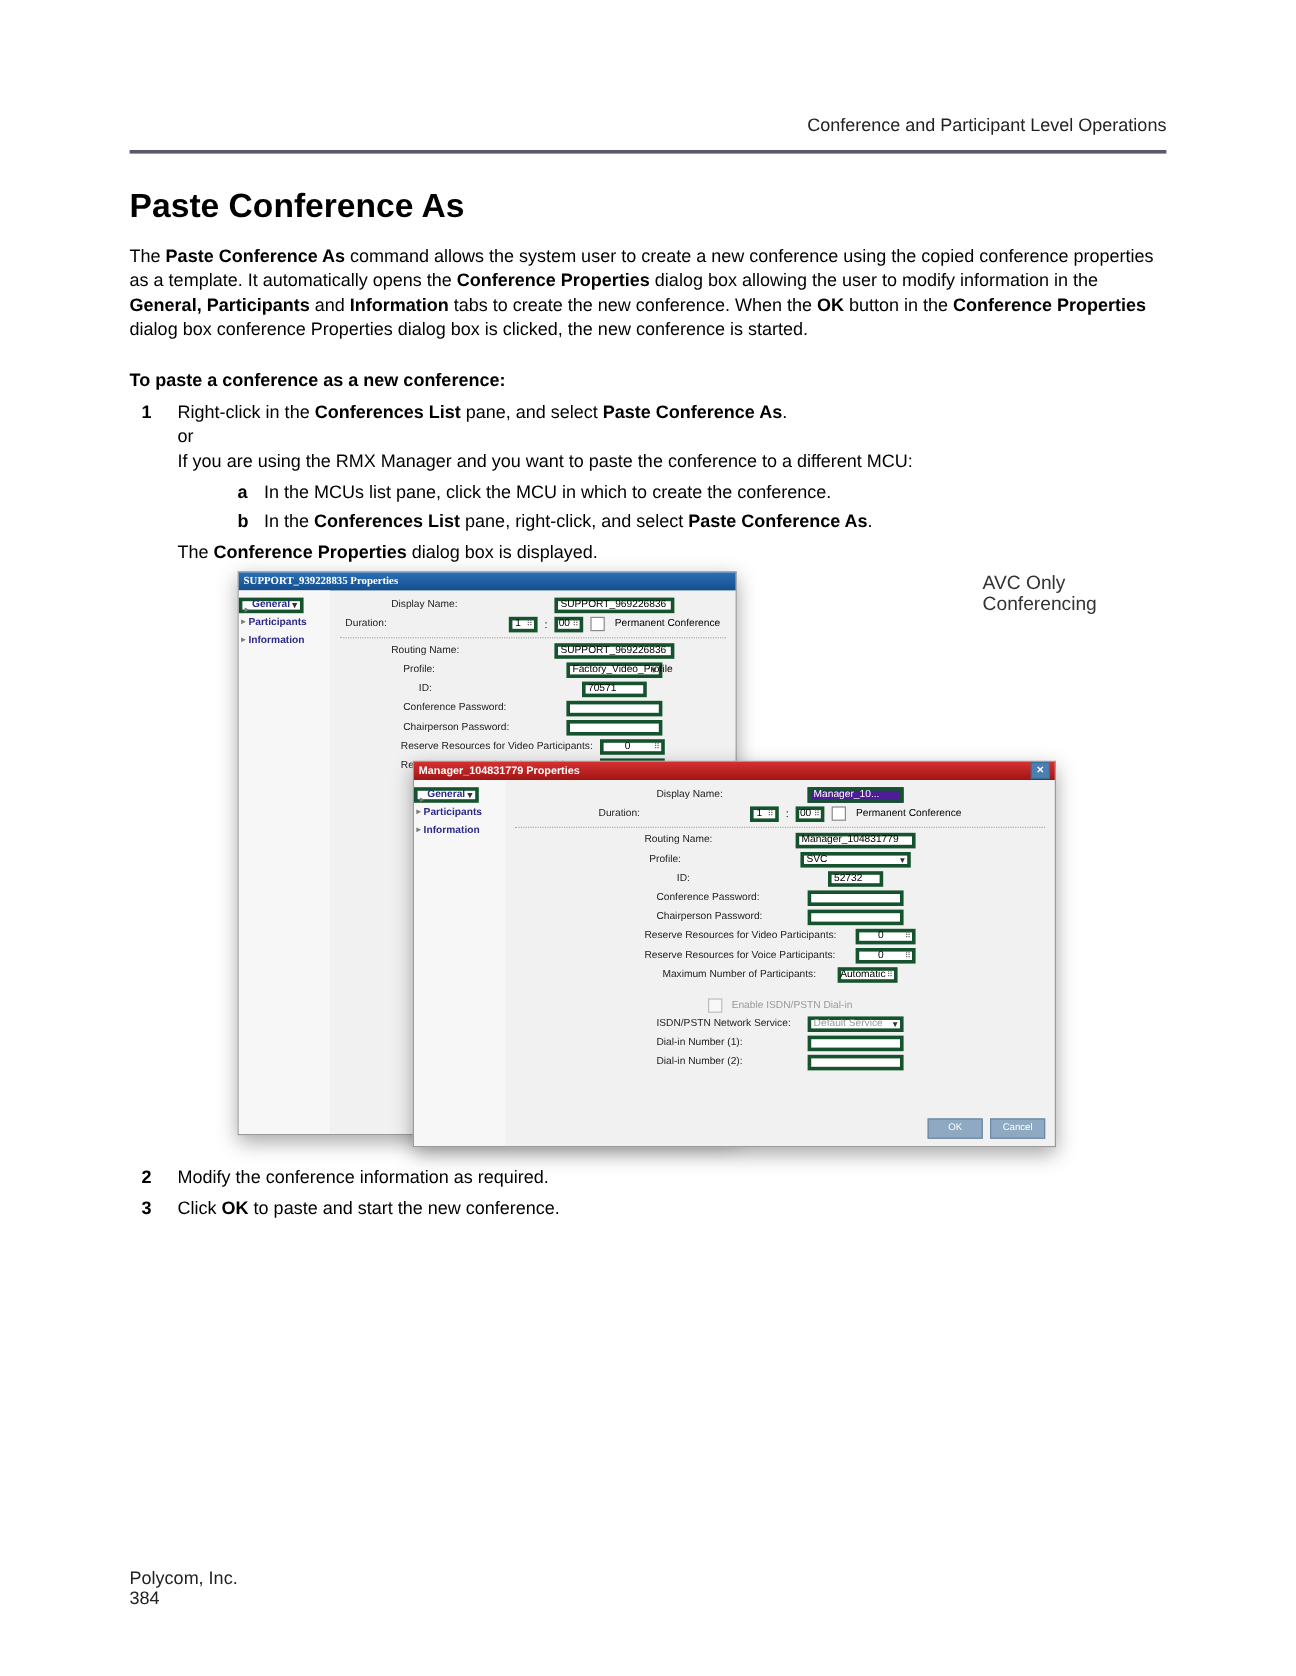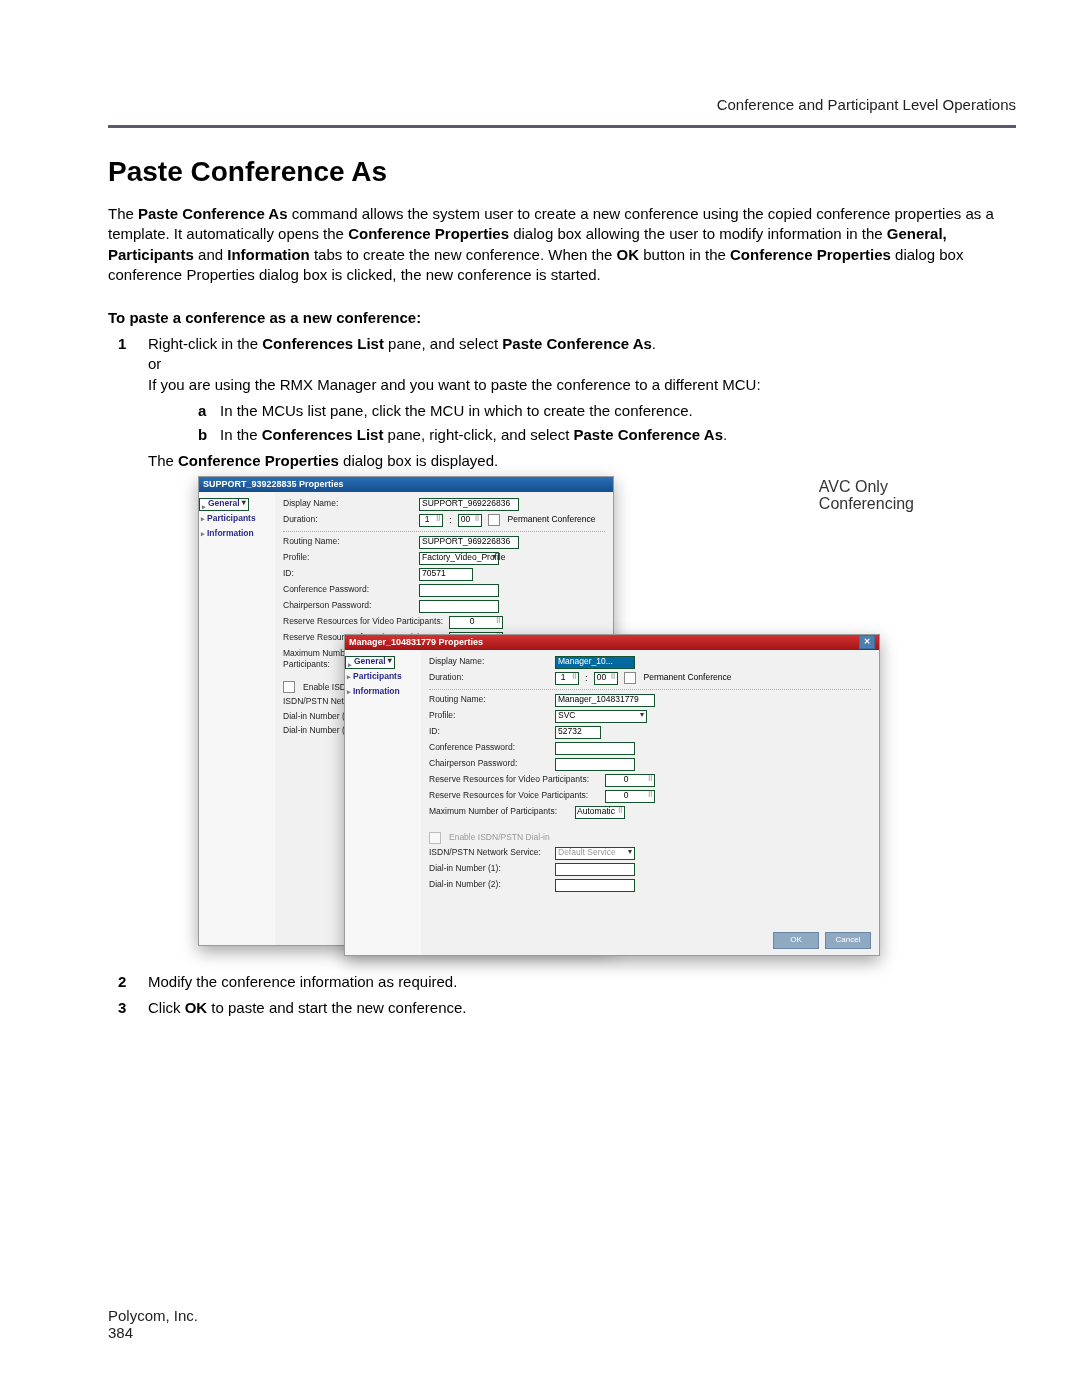--- a/index.html
+++ b/index.html
@@ -6,21 +6,21 @@
     margin: 0;
     padding: 0;
     background: #fff;
     font-family: Arial, Helvetica, sans-serif;
     color: #000;
   }
   .page {
     width: 1080px;
     height: 1397px;
     box-sizing: border-box;
-    padding: 96px 64px 60px 108px;
+    padding: 96px 108px 60px 108px;
     position: relative;
   }
   .header {
     text-align: right;
     font-size: 15px;
     color: #222;
     padding-bottom: 12px;
   }
   .hr {
     height: 3px;
@@ -113,21 +113,21 @@
     height: 15px;
     color: #fff;
     font-size: 9px;
     display: flex;
     align-items: center;
     justify-content: space-between;
     padding: 0 4px;
     font-weight: bold;
   }
   .dlg1 { left: 0; top: 0; width: 414px; height: 468px; }
-  .dlg1 .title { background: linear-gradient(#2b6fb7,#144e8c); }
+  .dlg1 .title { background: linear-gradient(#2b6fb7,#144e8c); font-family: Liberation Serif, serif; }
   .dlg2 { left: 146px; top: 158px; width: 534px; height: 320px; }
   .dlg2 .title { background: linear-gradient(#d53030,#a11515); }
   .dlg2 .closebtn {
     width: 14px; height: 12px;
     background: #4a7fb0;
     color:#fff; font-size:8px;
     display:flex; align-items:center; justify-content:center;
     border:1px solid #3a6f9f;
   }
   .dlg .body {
@@ -158,39 +158,40 @@
   .form {
     flex: 1;
     padding: 6px 8px;
     box-sizing: border-box;
   }
   .row {
     display: flex;
     align-items: center;
     margin-bottom: 3px;
     gap: 6px;
+    justify-content: center;
   }
   .lbl {
     width: 130px;
     font-size: 8.5px;
     color: #222;
   }
   .lbl.wide { width: 120px; }
   .inp, .sel, .spin {
     height: 13px;
-    border: 1px solid #14532d;
+    border: 3px solid #14532d;
     background: #fff;
     font-size: 8.5px;
     box-sizing: border-box;
     padding: 0 2px;
     display: inline-flex;
     align-items: center;
   }
   .inp.sel-hl {
-    background: #0369a1;
+    background: #4c1d95;
     color: #fff;
   }
   .sel {
     position: relative;
     padding-right: 12px;
   }
   .sel::after {
     content: "▾";
     position: absolute;
     right: 2px; top: -1px;

